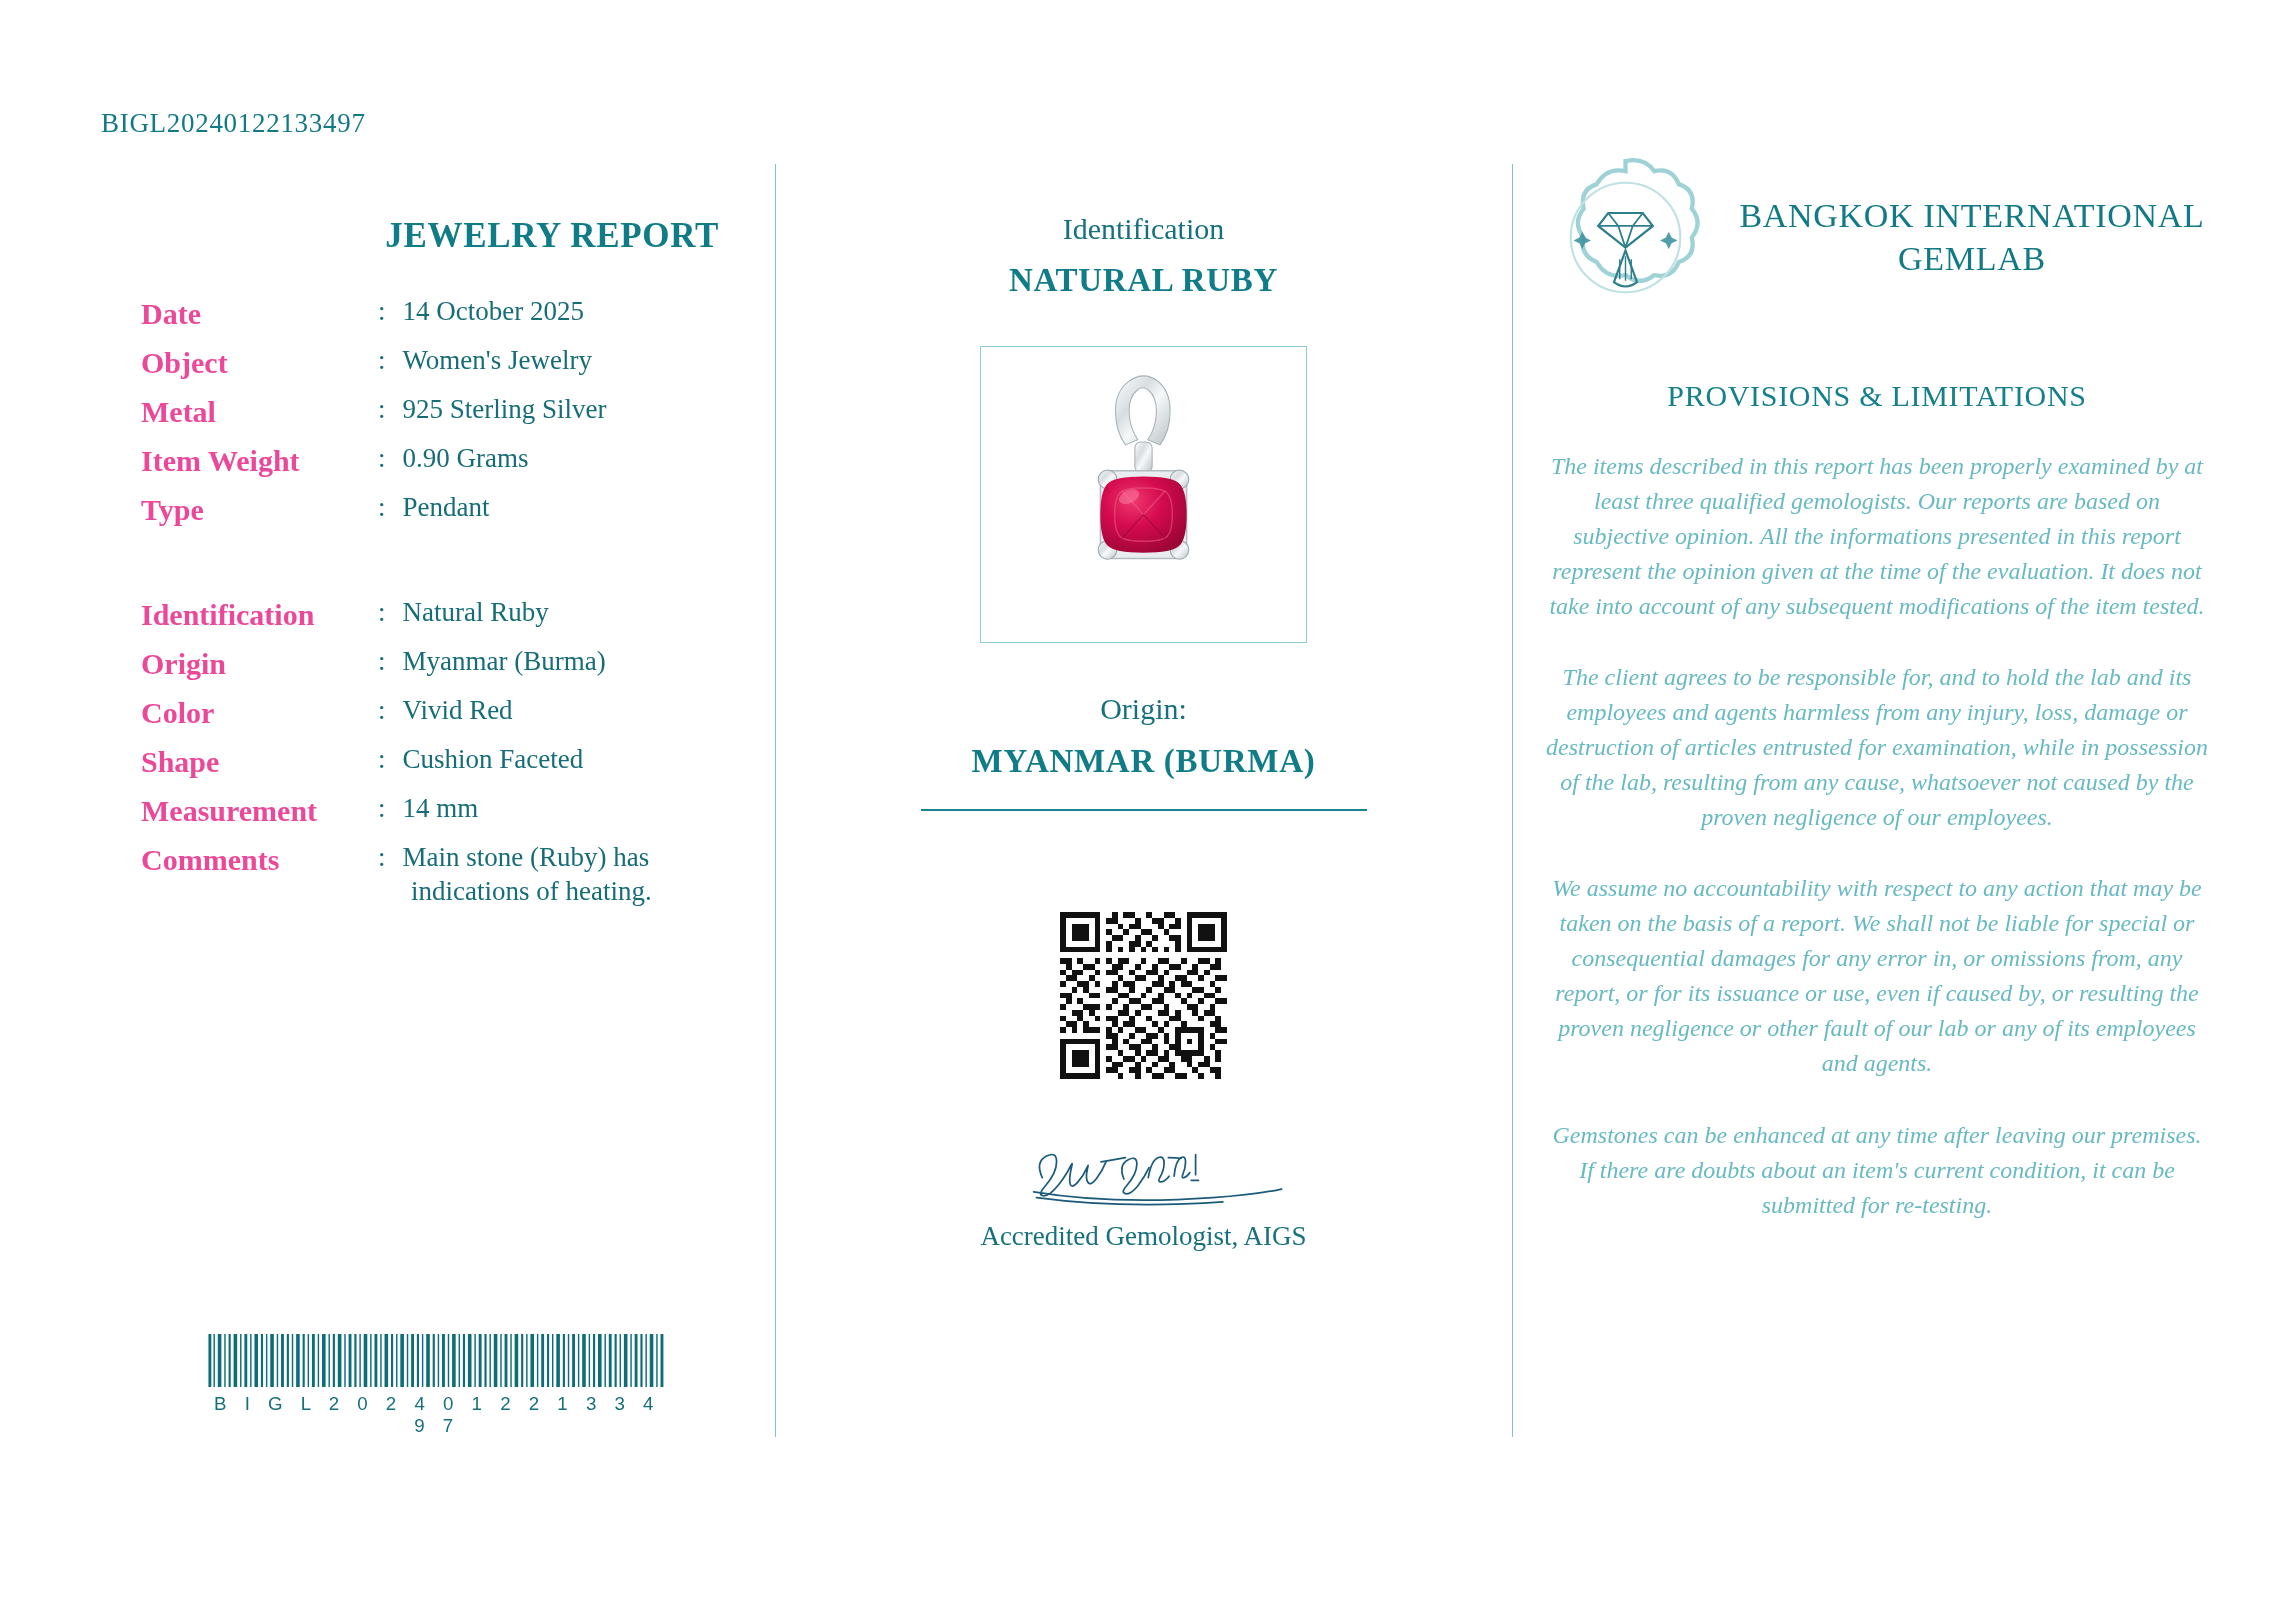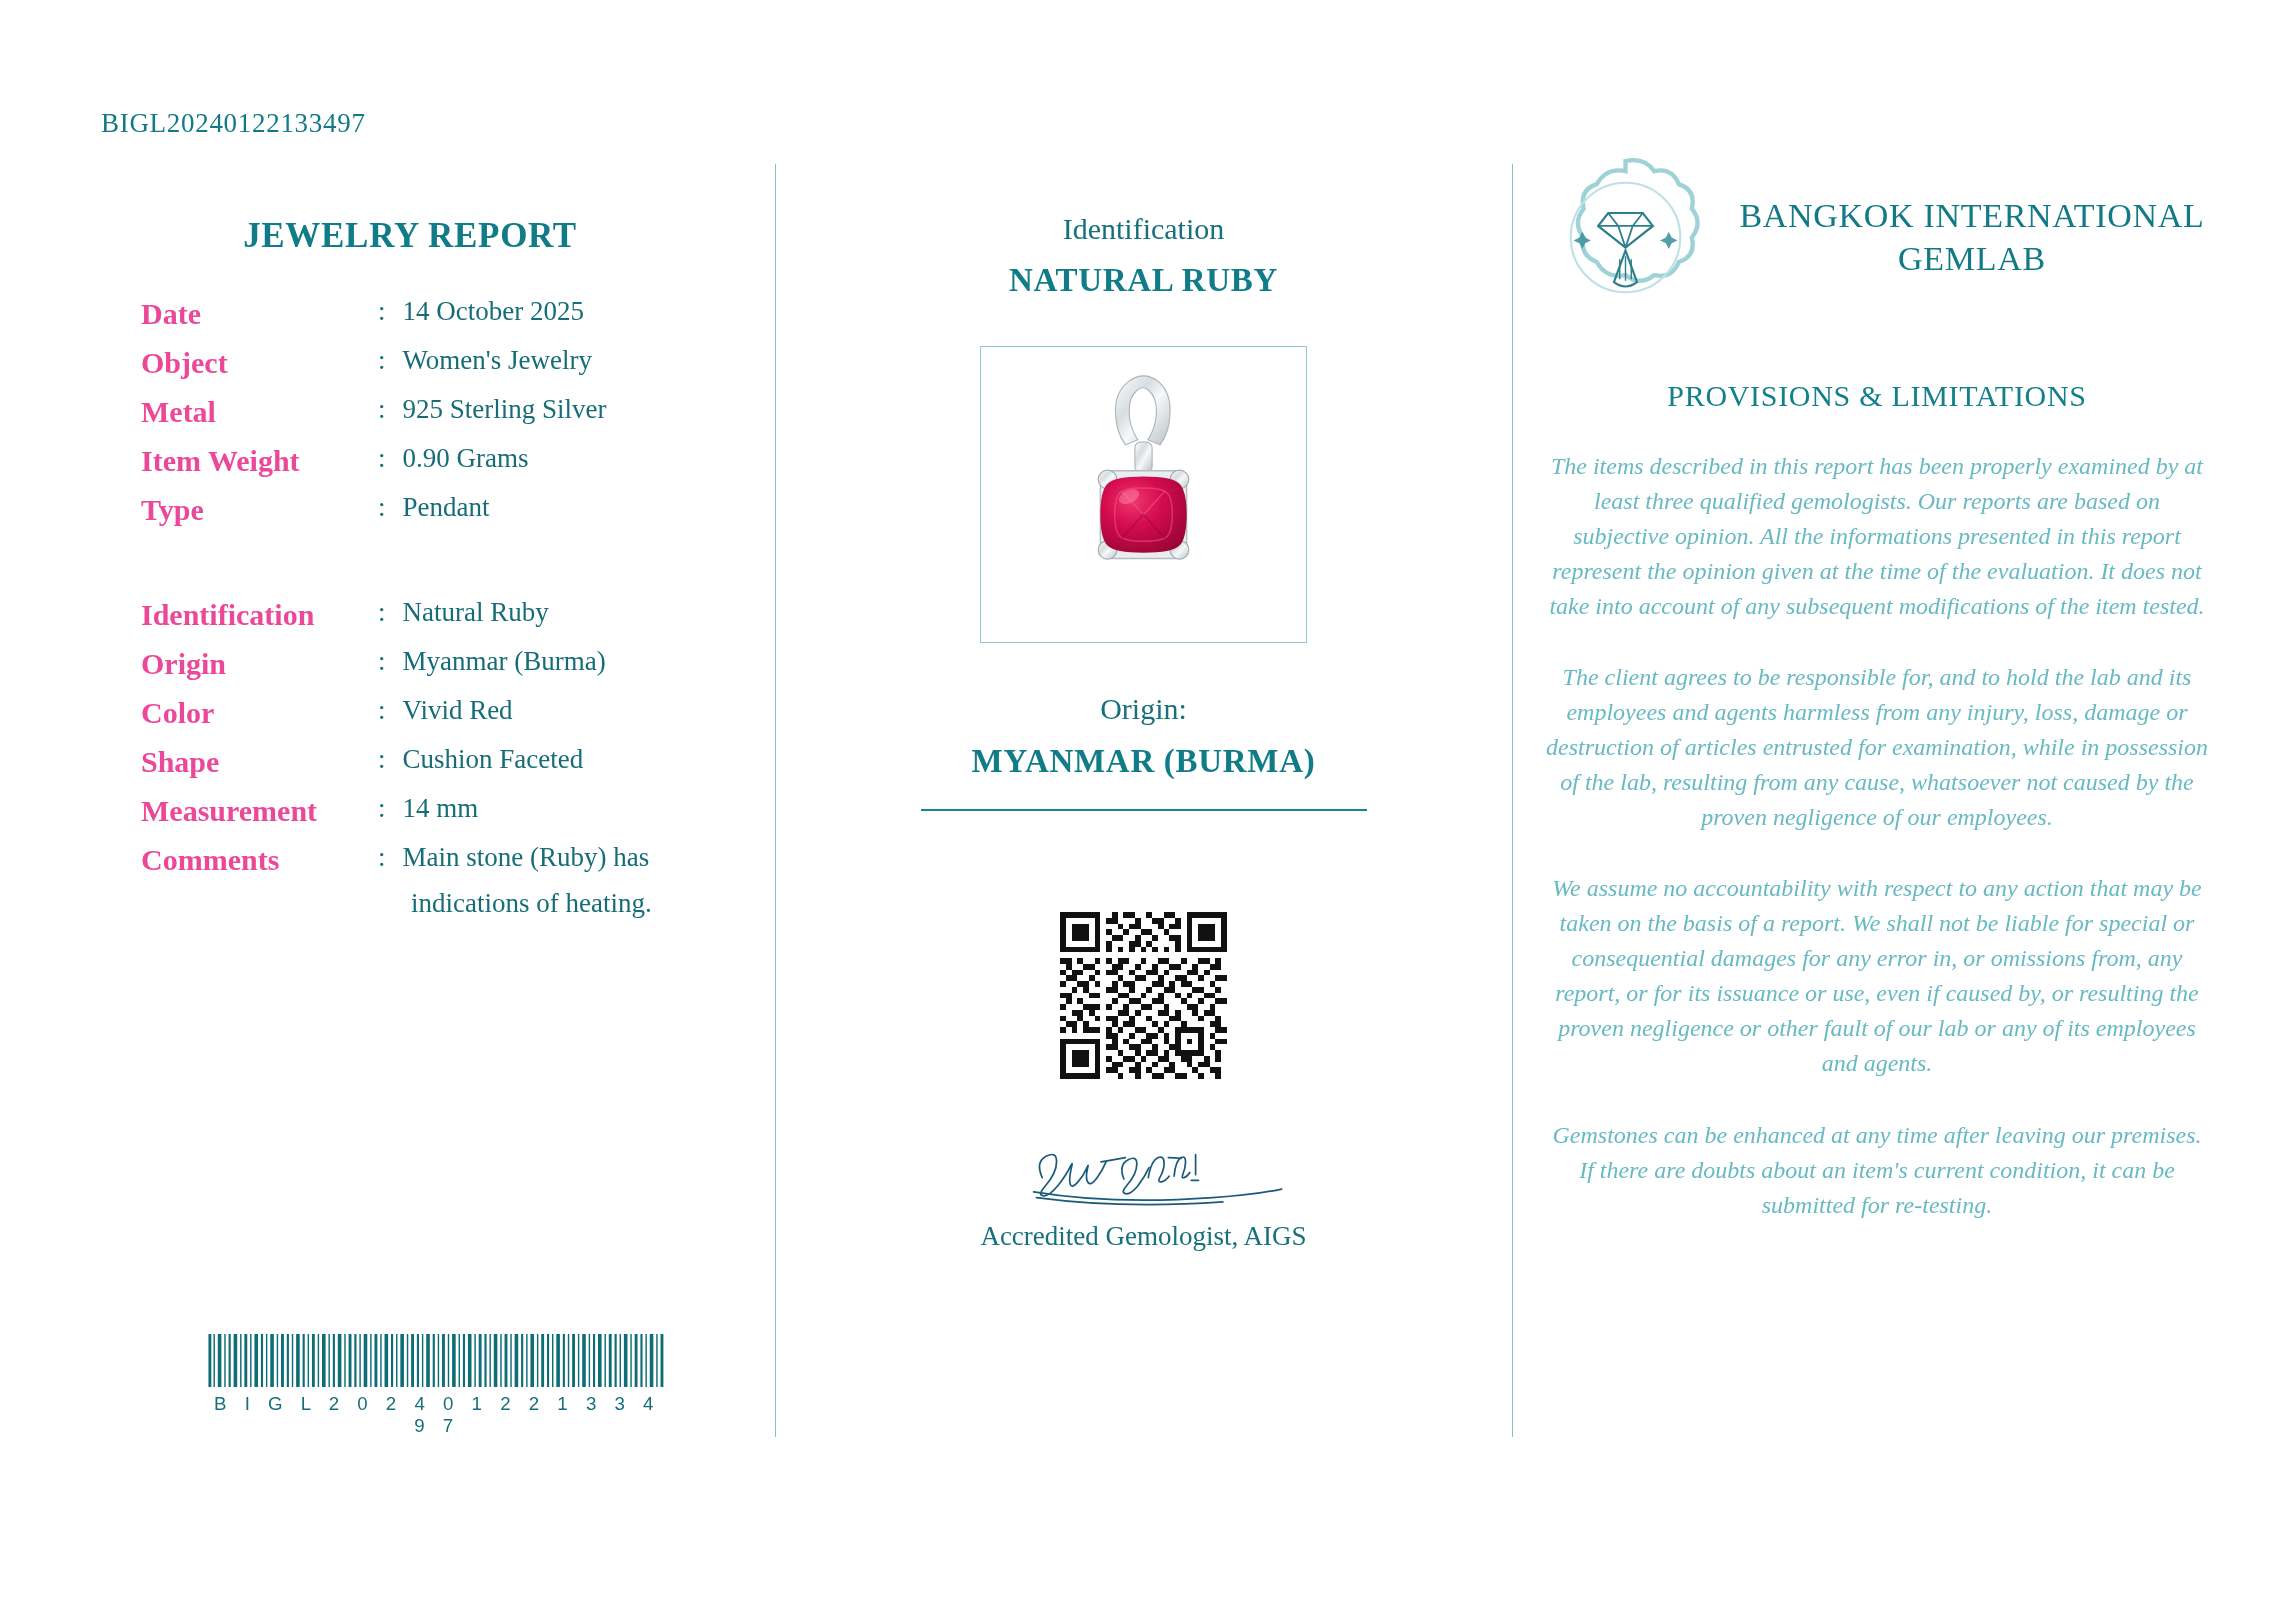--- a/index.html
+++ b/index.html
@@ -41,21 +41,21 @@
   .vdiv-2 { left: 1512px; top: 164px; height: 1273px; }
 
   
   .left-col {
     position: absolute;
     left: 101px;
     top: 216px;
     width: 618px;
   }
   .left-title {
-    text-align: center;
+    text-align: right;
     font-size: 35px;
     font-weight: bold;
     letter-spacing: 0.7px;
     color: #0f7c88;
     margin-bottom: 39px;
     font-family: "Liberation Serif", serif;
   }
   .kv {
     display: flex;
     align-items: flex-start;
@@ -78,21 +78,20 @@
     color: #166d78;
   }
   .kv .v {
     font-size: 27px;
     color: #166d78;
     font-family: "Liberation Serif", serif;
   }
   .kv .v .sub {
     display: block;
     padding-left: 8.6px;
-    margin-top: 12px;
   }
   .analysis-title {
     text-align: center;
     font-size: 30px;
     font-weight: bold;
     color: #0f7c88;
     margin: 24.5px 0 0 21.6px;
     font-family: "Liberation Serif", serif;
   }
   .gap-after-analysis { height: 56px; }

